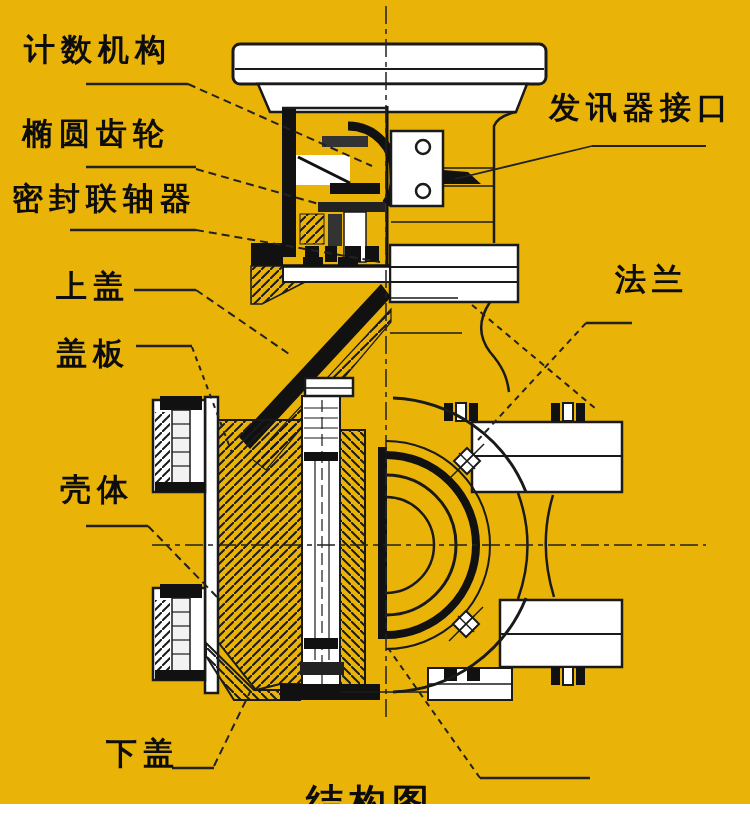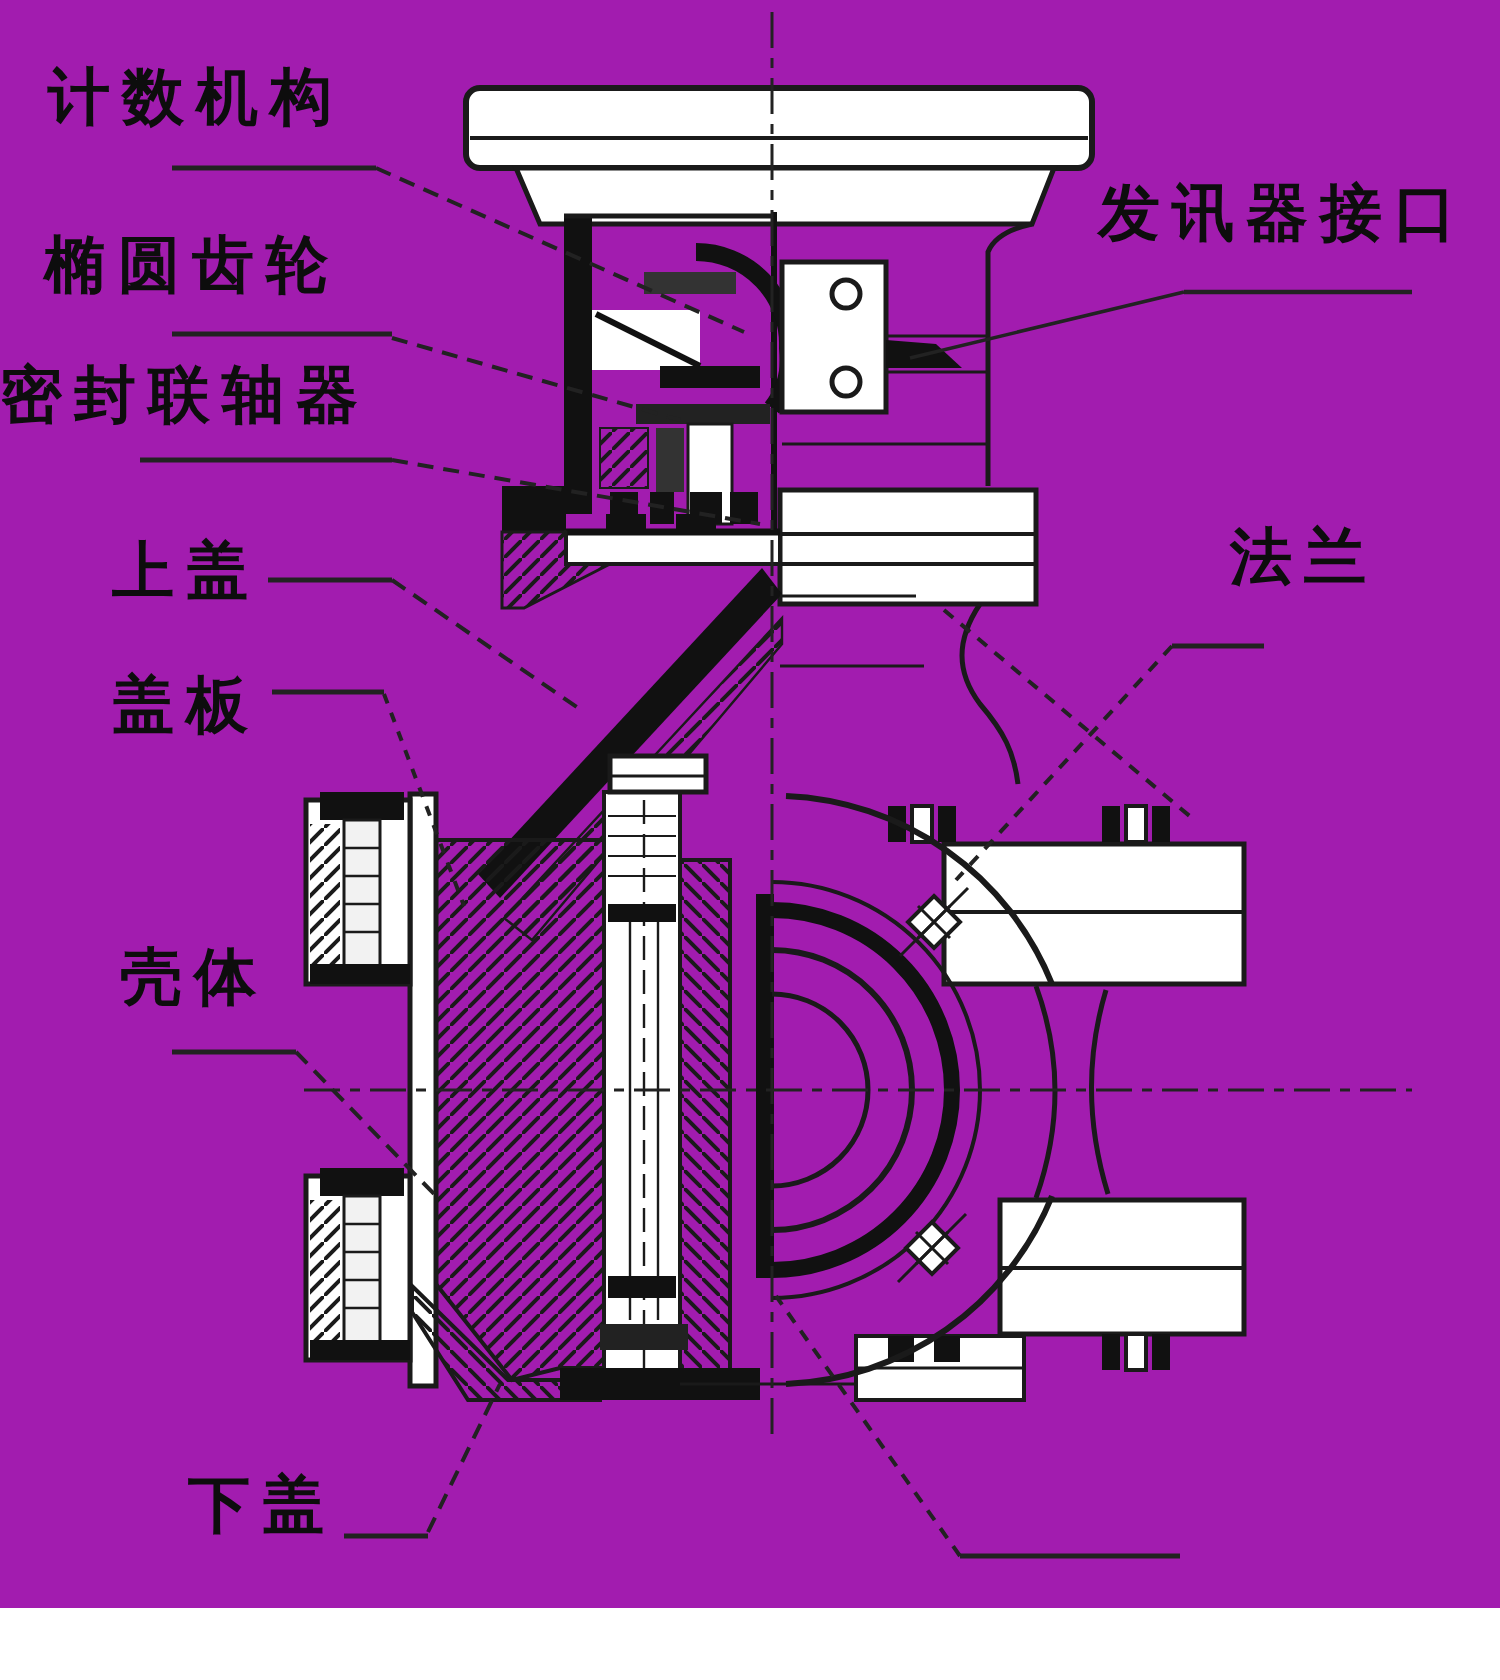--- a/index.html
+++ b/index.html
@@ -1,17 +1,17 @@
 <!DOCTYPE html>
 <html><head>
 <meta charset="utf-8">
 <style>
   html,body{margin:0;padding:0;background:#fff;}
   #stage{
-    position:relative;width:750px;height:804px;background:#a21caf;
+    position:relative;width:750px;height:804px;background:#eab308;
     font-family:"DejaVu Sans",sans-serif;overflow:hidden;
   }
   #drawing{position:absolute;left:0;top:0;}
   .lbl{
     position:absolute;color:#0d0d0d;font-weight:700;font-size:31px;
     letter-spacing:6px;line-height:1;white-space:nowrap;
     font-family:"DejaVu Sans",sans-serif;
   }
   .caption{font-size:37px;letter-spacing:6px;}
 </style>
@@ -241,21 +241,22 @@
       </g>
       <g>
         <line x1="480" y1="778" x2="590" y2="778" stroke-width="2.5"></line>
         <line x1="480" y1="778" x2="388" y2="648" stroke-width="2" stroke-dasharray="6 5"></line>
       </g>
     </g>
   </svg>
 
   <div class="lbl" style="left:24px;top:34px">计数机构</div>
   <div class="lbl" style="left:22px;top:118px">椭圆齿轮</div>
-  <div class="lbl" style="left:0;top:183px">密封联轴器</div>
+  <div class="lbl" style="left:12px;top:183px">密封联轴器</div>
   <div class="lbl" style="left:56px;top:271px">上盖</div>
   <div class="lbl" style="left:56px;top:338px">盖板</div>
   <div class="lbl" style="left:60px;top:474px">壳体</div>
-  <div class="lbl" style="left:94px;top:738px">下盖</div>
+  <div class="lbl" style="left:106px;top:738px">下盖</div>
   <div class="lbl" style="left:549px;top:92px">发讯器接口</div>
   <div class="lbl" style="left:615px;top:264px">法兰</div>
+  <div class="lbl caption" style="left:306px;top:784px">结构图</div>
 
 </div>
 
 </body></html>

